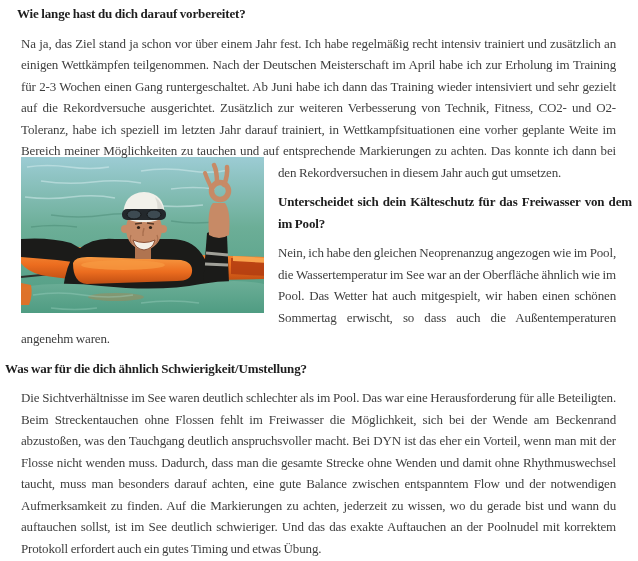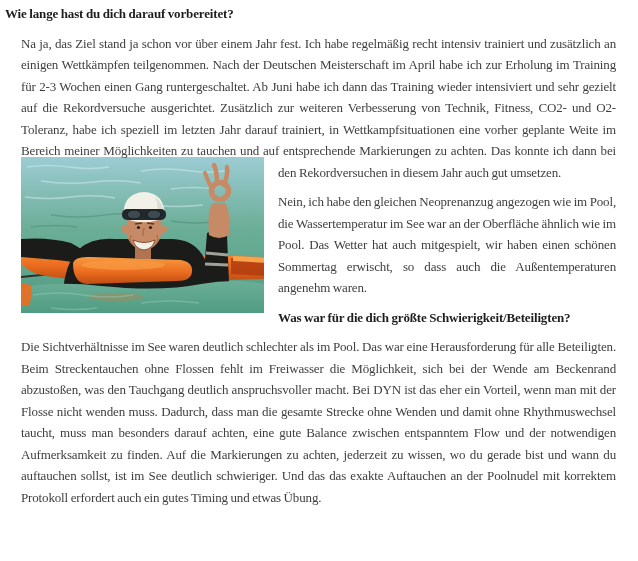--- a/index.html
+++ b/index.html
@@ -18,21 +18,21 @@
     padding: 3px 6px 0 5px;
     text-align: justify;
   }
   h2 {
     font-size: 13px;
     font-weight: bold;
     color: var(--heading, #1e1e1e);
     margin: 8px 0;
     text-align: justify;
   }
-  h2.first { margin-top: 0; }
+  h2.first { margin-top: 0; margin-left: 12px; }
   p { margin: 8px 16px; }
   .photo-float {
     float: left;
     width: 243px;
     height: 156px;
     margin: -5px 14px 6px 0;
     display: block;
   }
   .photo-float svg { display: block; width: 243px; height: 156px; }
 
@@ -143,20 +143,21 @@
       <path class="fill-noodle" d="M 0 126 L 10 128 Q 12 138 8 148 L 0 148 Z" opacity="0.9"></path>
       <ellipse cx="95" cy="140" rx="28" ry="4" fill="var(--noodle)" opacity="0.25"></ellipse>
       <g stroke="#a8d8c9" stroke-width="1.4" opacity="0.35" fill="none">
         <path d="M 12 138 q 26 -4 50 0 q 26 4 50 0"></path>
         <path d="M 120 146 q 30 -4 58 0"></path>
         <path d="M 30 151 q 24 3 46 0"></path>
       </g>
     </svg>
       </span><span>in diesem Jahr auch gut umsetzen.</span></p>
 
+  <h2>Unterscheidet sich dein Kälteschutz für das Freiwasser von dem im Pool?</h2>
 
   <p>Nein, ich habe den gleichen Neoprenanzug angezogen wie im Pool, die Wassertemperatur im See war an der Oberfläche ähnlich wie im Pool. Das Wetter hat auch mitgespielt, wir haben einen schönen Sommertag erwischt, so dass auch die Außentemperaturen angenehm waren.</p>
 
-  <h2>Was war für die dich größte Schwierigkeit/Beteiligten?</h2>
+  <h2>Was war für die dich ähnlich Schwierigkeit/Umstellung?</h2>
 
   <p>Die Sichtverhältnisse im See waren deutlich schlechter als im Pool. Das war eine Herausforderung für alle Beteiligten. Beim Streckentauchen ohne Flossen fehlt im Freiwasser die Möglichkeit, sich bei der Wende am Beckenrand abzustoßen, was den Tauchgang deutlich anspruchsvoller macht. Bei DYN ist das eher ein Vorteil, wenn man mit der Flosse nicht wenden muss. Dadurch, dass man die gesamte Strecke ohne Wenden und damit ohne Rhythmuswechsel taucht, muss man besonders darauf achten, eine gute Balance zwischen entspanntem Flow und der notwendigen Aufmerksamkeit zu finden. Auf die Markierungen zu achten, jederzeit zu wissen, wo du gerade bist und wann du auftauchen sollst, ist im See deutlich schwieriger. Und das das exakte Auftauchen an der Poolnudel mit korrektem Protokoll erfordert auch ein gutes Timing und etwas Übung.</p>
 
 </div>
 
 </body></html>

